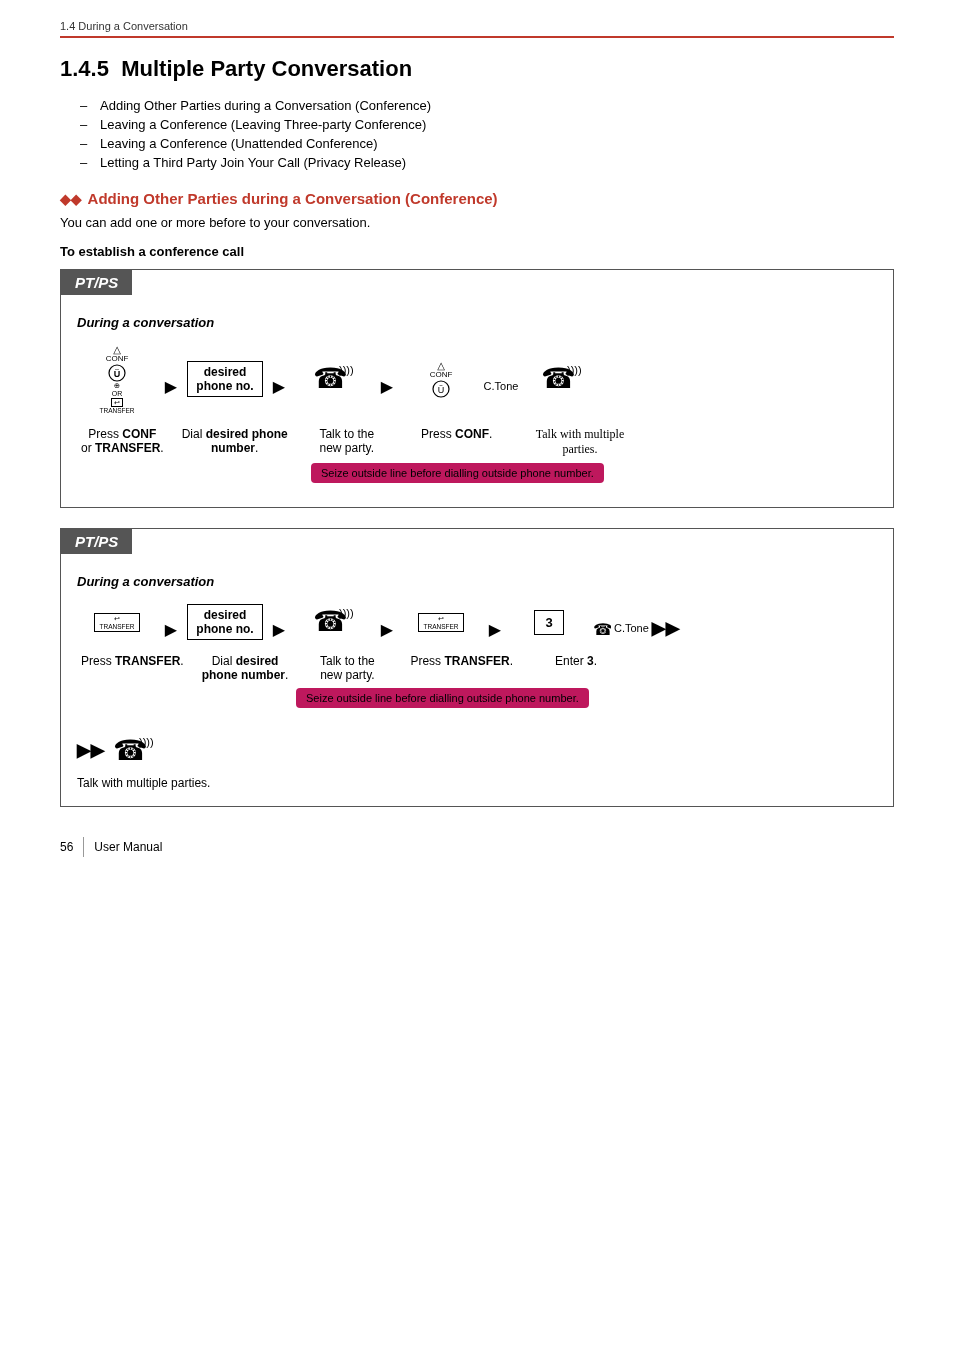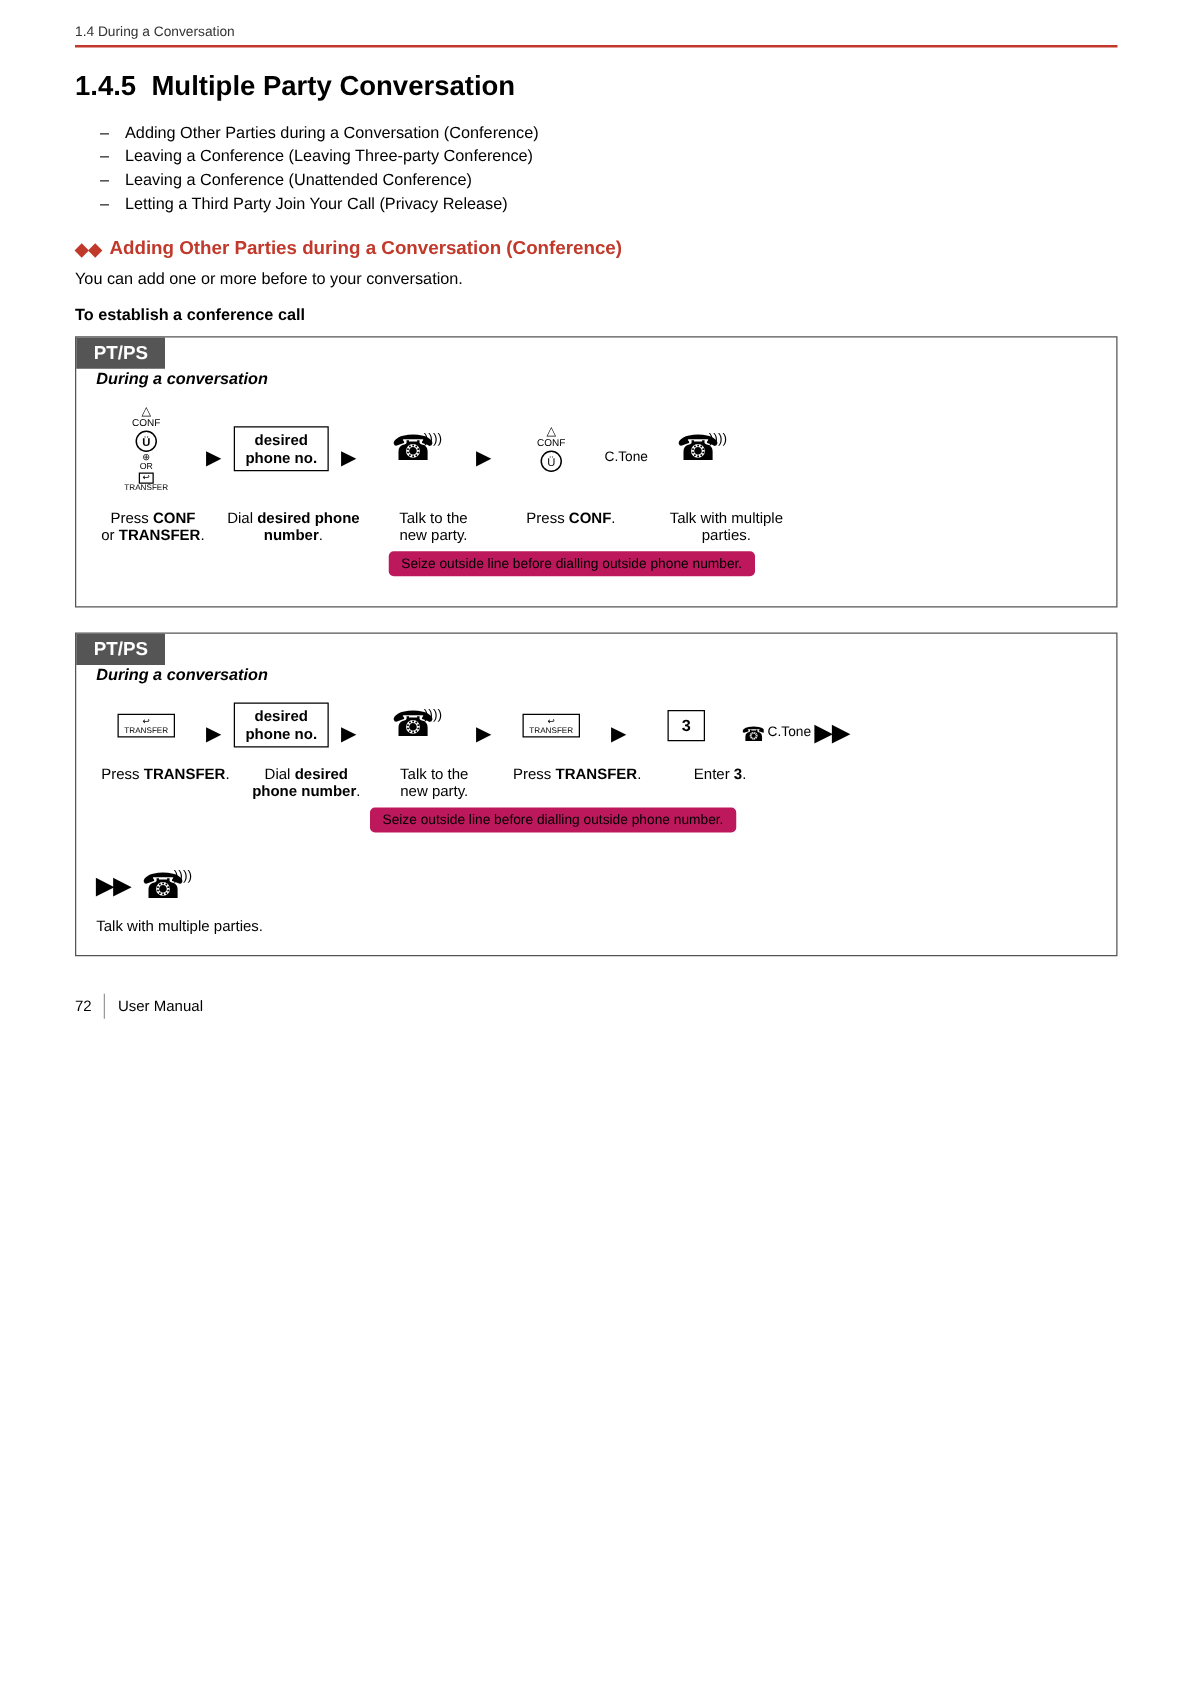--- a/index.html
+++ b/index.html
@@ -67,21 +67,22 @@
       margin-bottom: 20px;
       padding: 0 0 16px 0;
     }
     .ptps-header {
       background: #555;
       color: #fff;
       font-size: 15px;
       font-weight: bold;
       padding: 4px 14px;
       display: inline-block;
-      margin-bottom: 0;
+      margin-bottom: 20px;
+      font-style: italic;
     }
     .ptps-subtitle {
       font-style: italic;
       font-size: 13px;
       margin-left: 16px;
       margin-bottom: 14px;
       font-weight: bold;
     }
     .step-row {
       display: flex;
@@ -280,21 +281,21 @@
       </div>
     </div>
   </div>
 
   
   <div class="label-row">
     <div class="label-cell">Press <span class="label-bold">CONF</span><br>or <span class="label-bold">TRANSFER</span>.</div>
     <div class="label-cell" style="margin-left:10px;">Dial <span class="label-bold">desired phone<br>number</span>.</div>
     <div class="label-cell" style="margin-left:10px;">Talk to the<br>new party.</div>
     <div class="label-cell" style="margin-left:20px;">Press <span class="label-bold">CONF</span>.</div>
-    <div class="label-cell" style="margin-left:30px;">Talk with multiple<br>parties.</div>
+    <div class="label-cell" style="margin-left:30px;font-family:Liberation Serif, serif;">Talk with multiple<br>parties.</div>
   </div>
 
   
   <div style="margin-left: 170px; margin-top: 6px;">
     <div class="note-box">
       <span>Seize outside line before
 dialling outside phone number.</span>
     </div>
   </div>
 </div>
@@ -386,16 +387,16 @@
       <text x="2" y="28" font-size="28" font-family="serif">☎</text>
       <text x="28" y="14" font-size="11">))))</text>
     </svg>
   </div>
   <div style="margin-left:16px; font-size:12px;">
     <span>Talk with multiple parties.</span>
   </div>
 </div>
 
 <div class="footer">
-  <span>72</span>
+  <span>56</span>
   <div class="footer-divider"></div>
   <span>User Manual</span>
 </div>
 
 </body></html>

